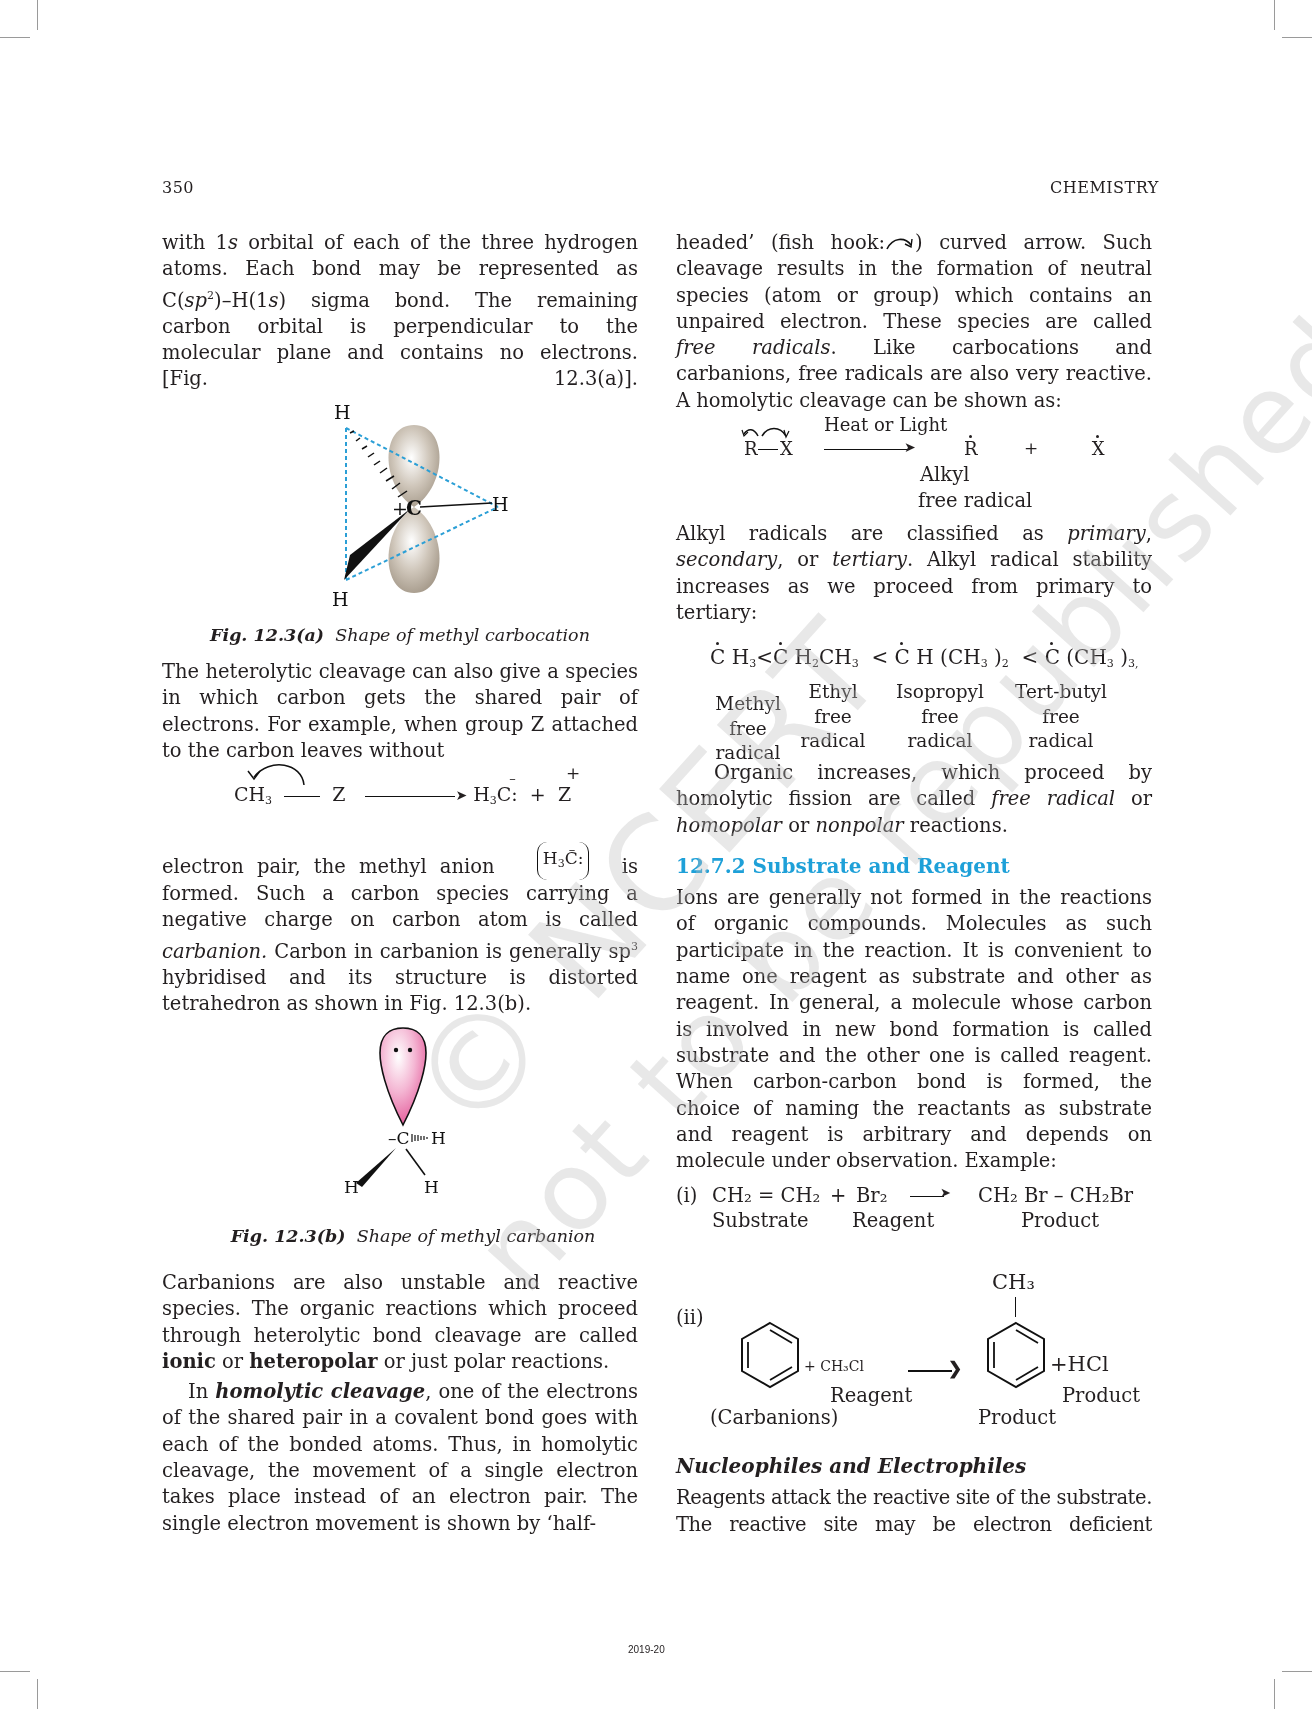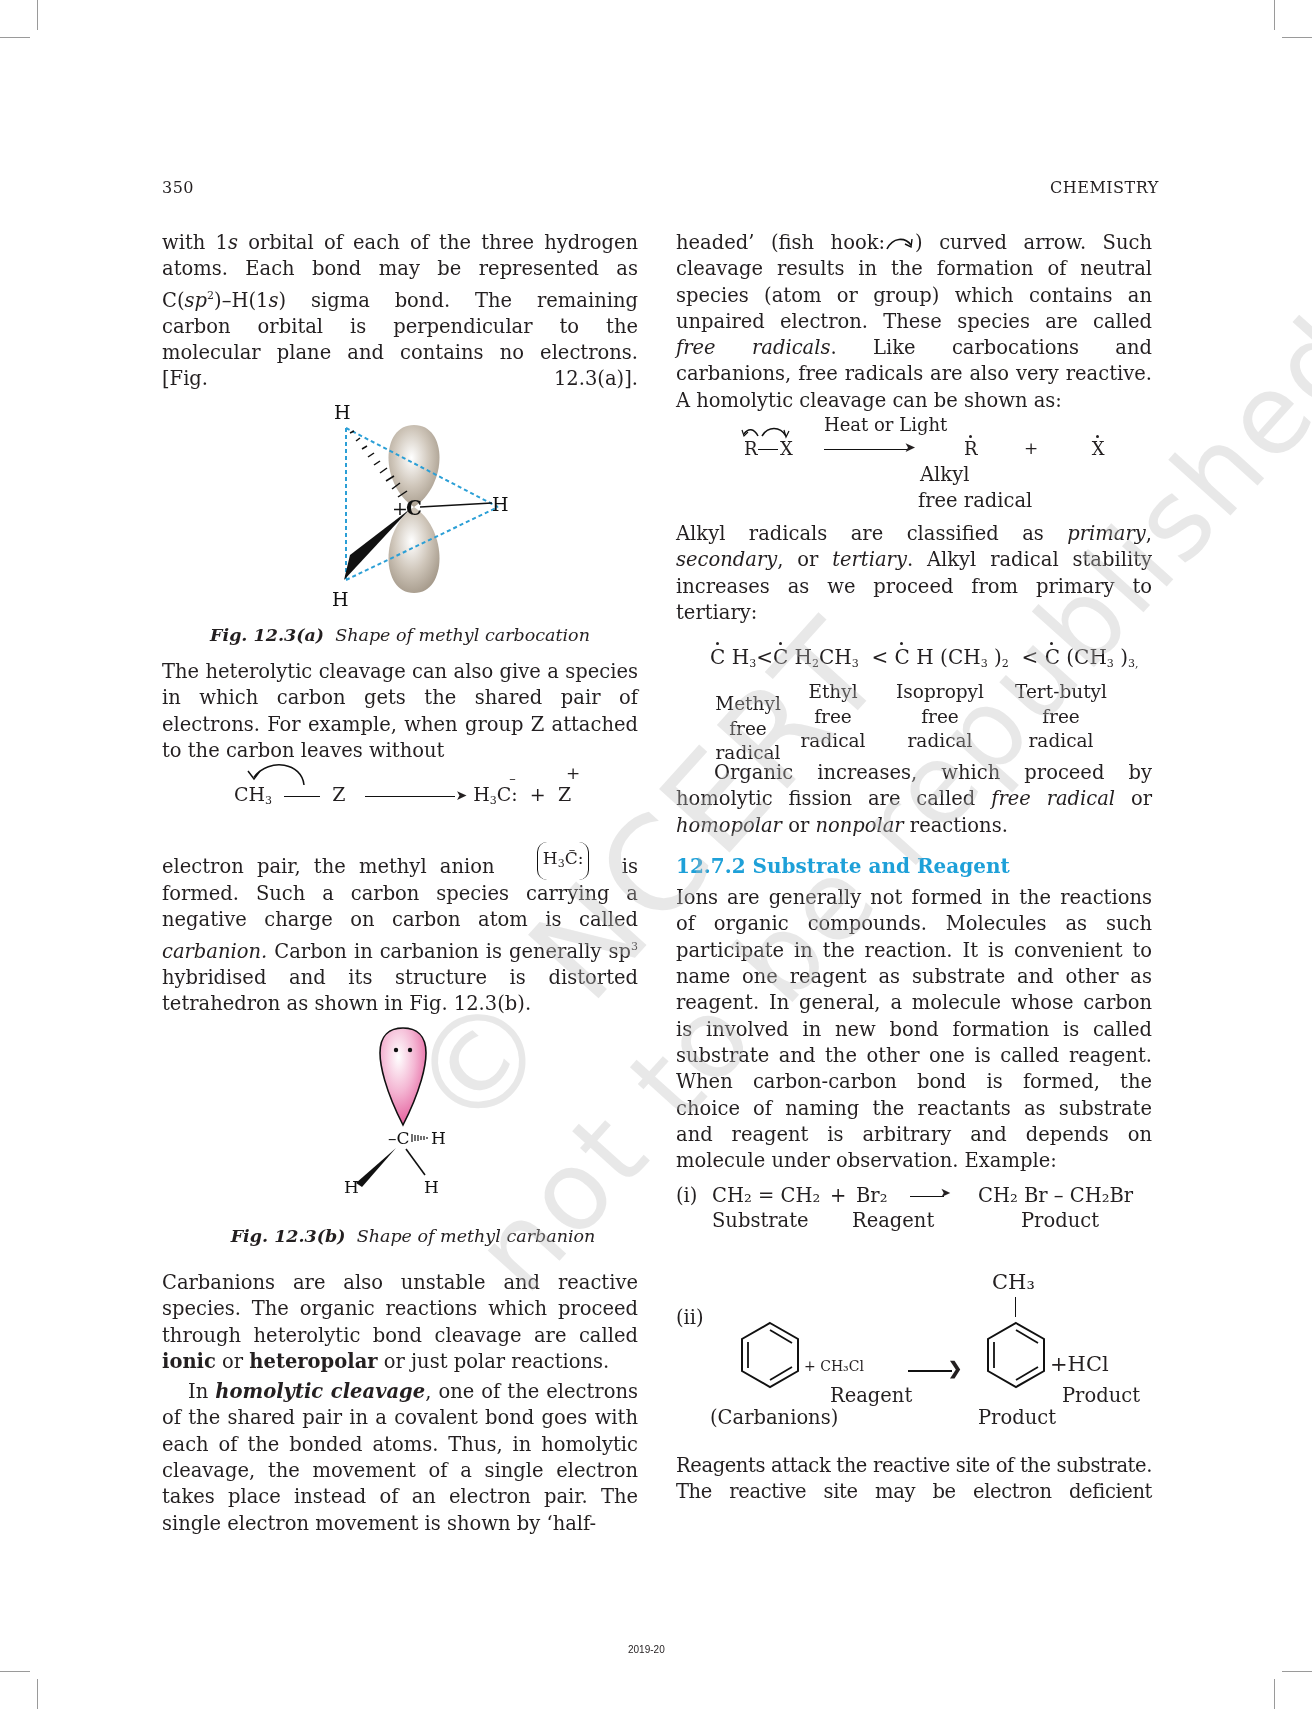--- a/index.html
+++ b/index.html
@@ -241,19 +241,20 @@
     <line x1="32" y1="60" x2="54" y2="47" stroke="#111" stroke-width="1.8"></line>
   </svg>
   <span class="abs" style="left:374px;top:82px;font-size:21px;">+HCl</span>
   <span class="abs" style="left:154px;top:114px;">Reagent</span>
   <span class="abs" style="left:386px;top:114px;">Product</span>
   <span class="abs" style="left:34px;top:136px;">(Carbanions)</span>
   <span class="abs" style="left:302px;top:136px;">Product</span>
 </div>
 
 <div class="col" style="left:676px;top:1453px;width:476px;">
+  <div class="heading-it" style="margin-bottom:6px;">Nucleophiles and Electrophiles</div>
   <p class="just-last" style="letter-spacing:-0.4px;">Reagents attack the reactive site of the substrate. The reactive site may be electron deficient</p>
 </div>
 
 <div class="watermark" style="left:380px;top:1060px;">© NCERT</div>
 <div class="watermark" style="left:450px;top:1230px;font-size:110px;">not to be republished</div>
 
 <div class="abs footer" style="left:628px;top:1644px;">2019-20</div>
 
 </body></html>

